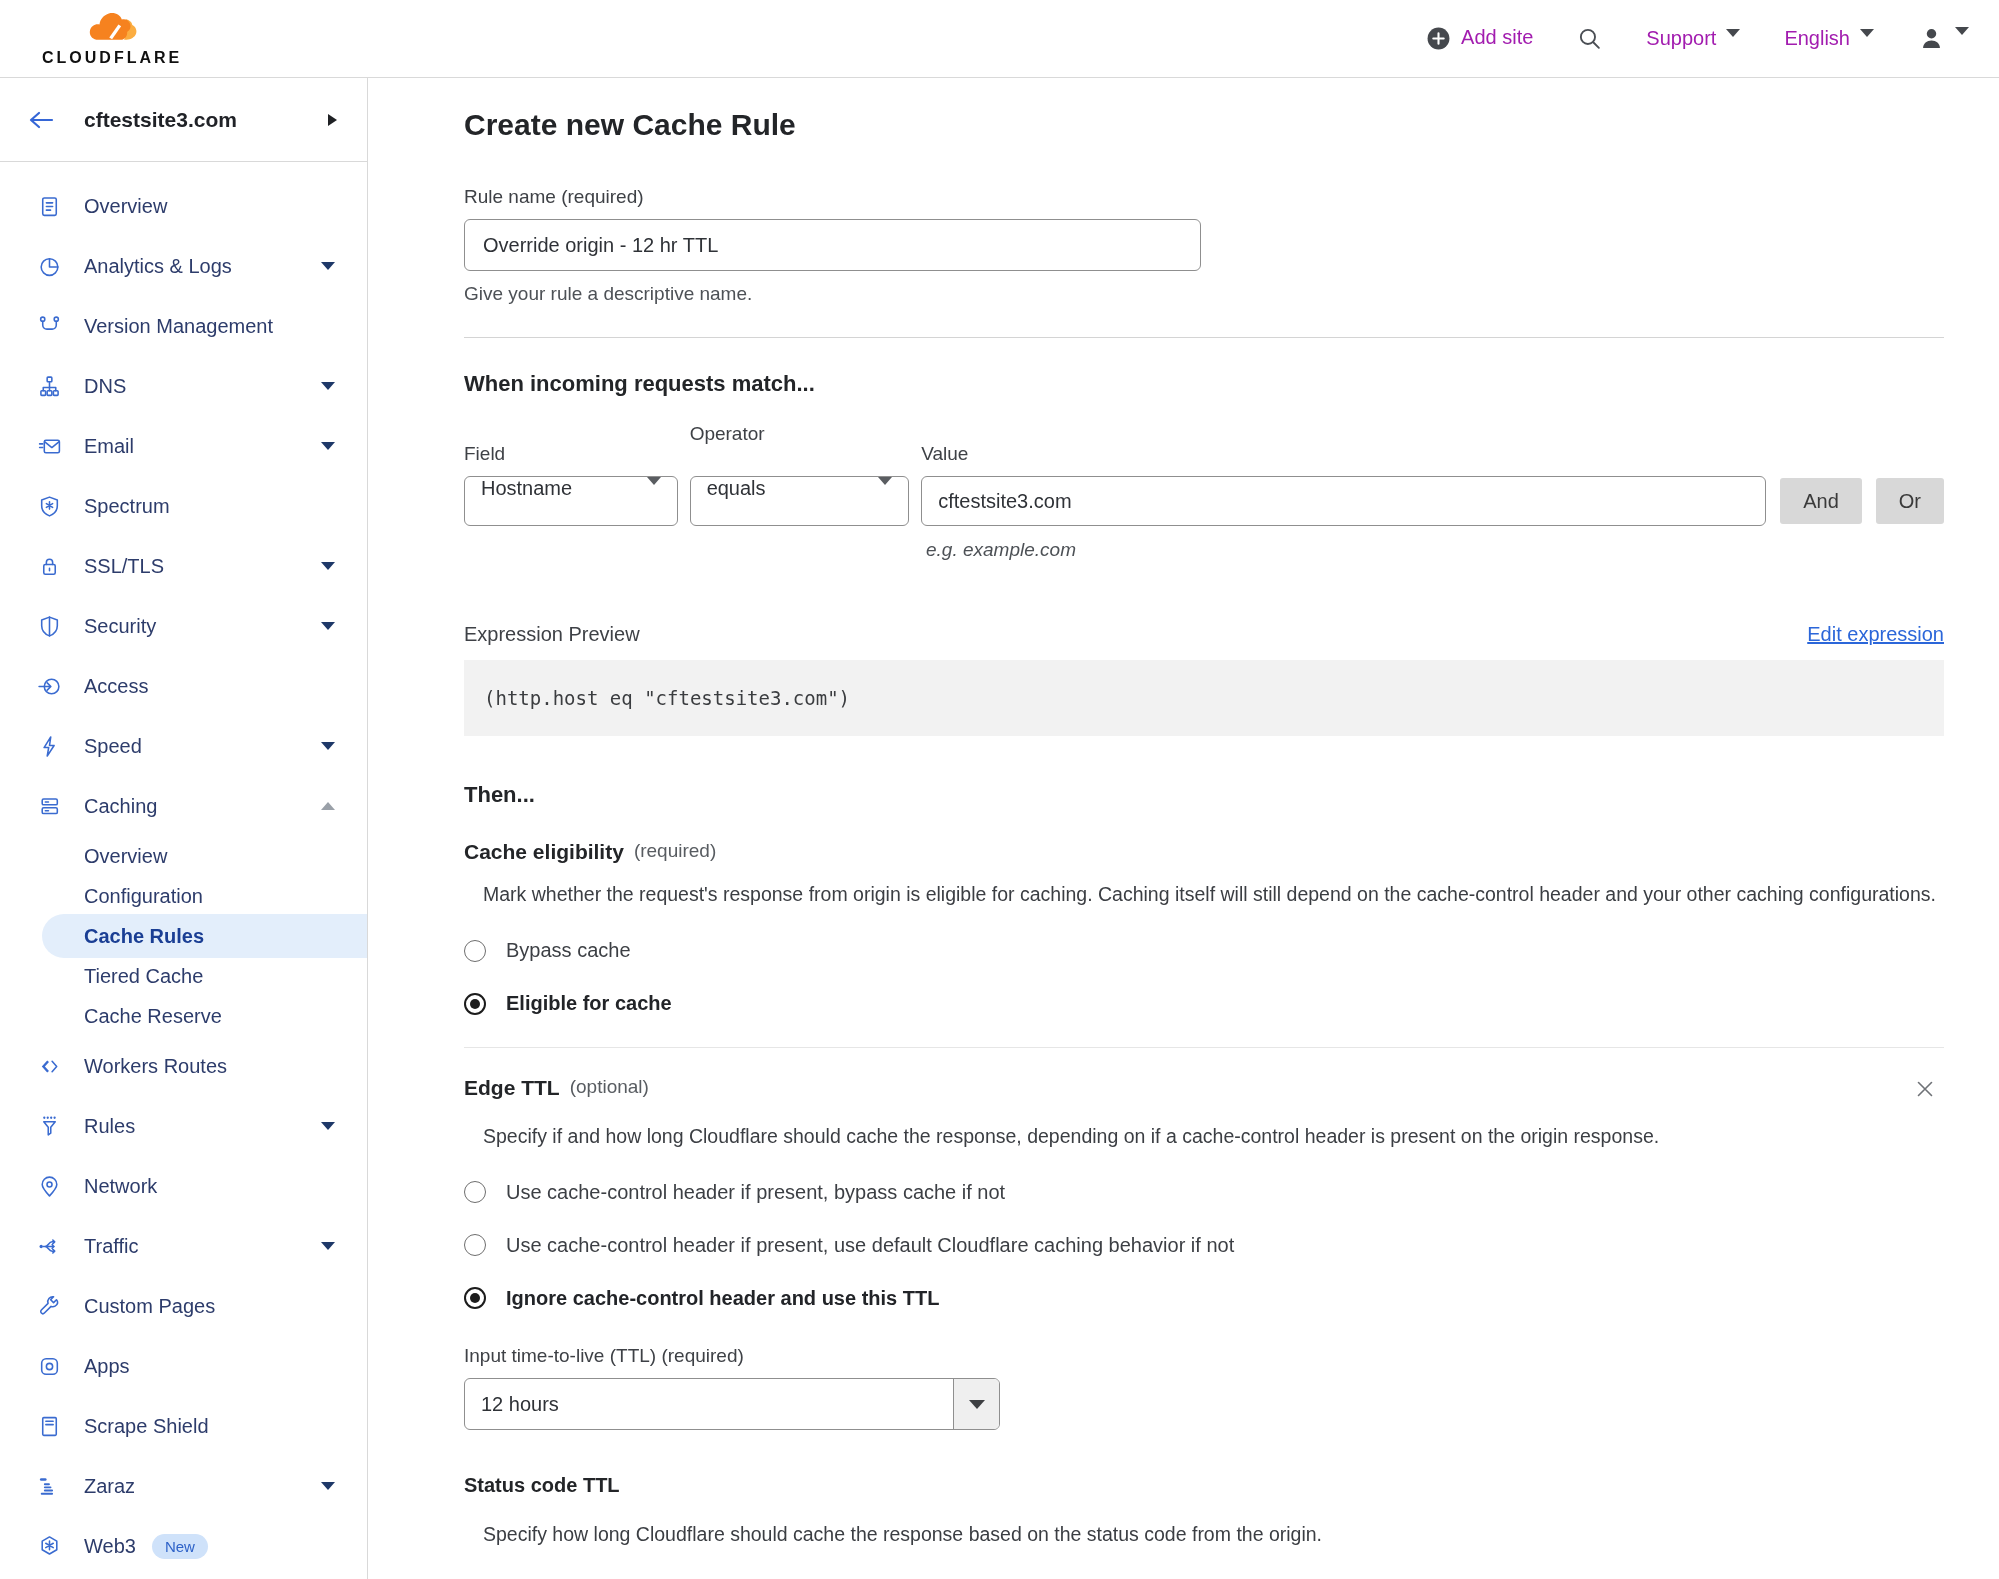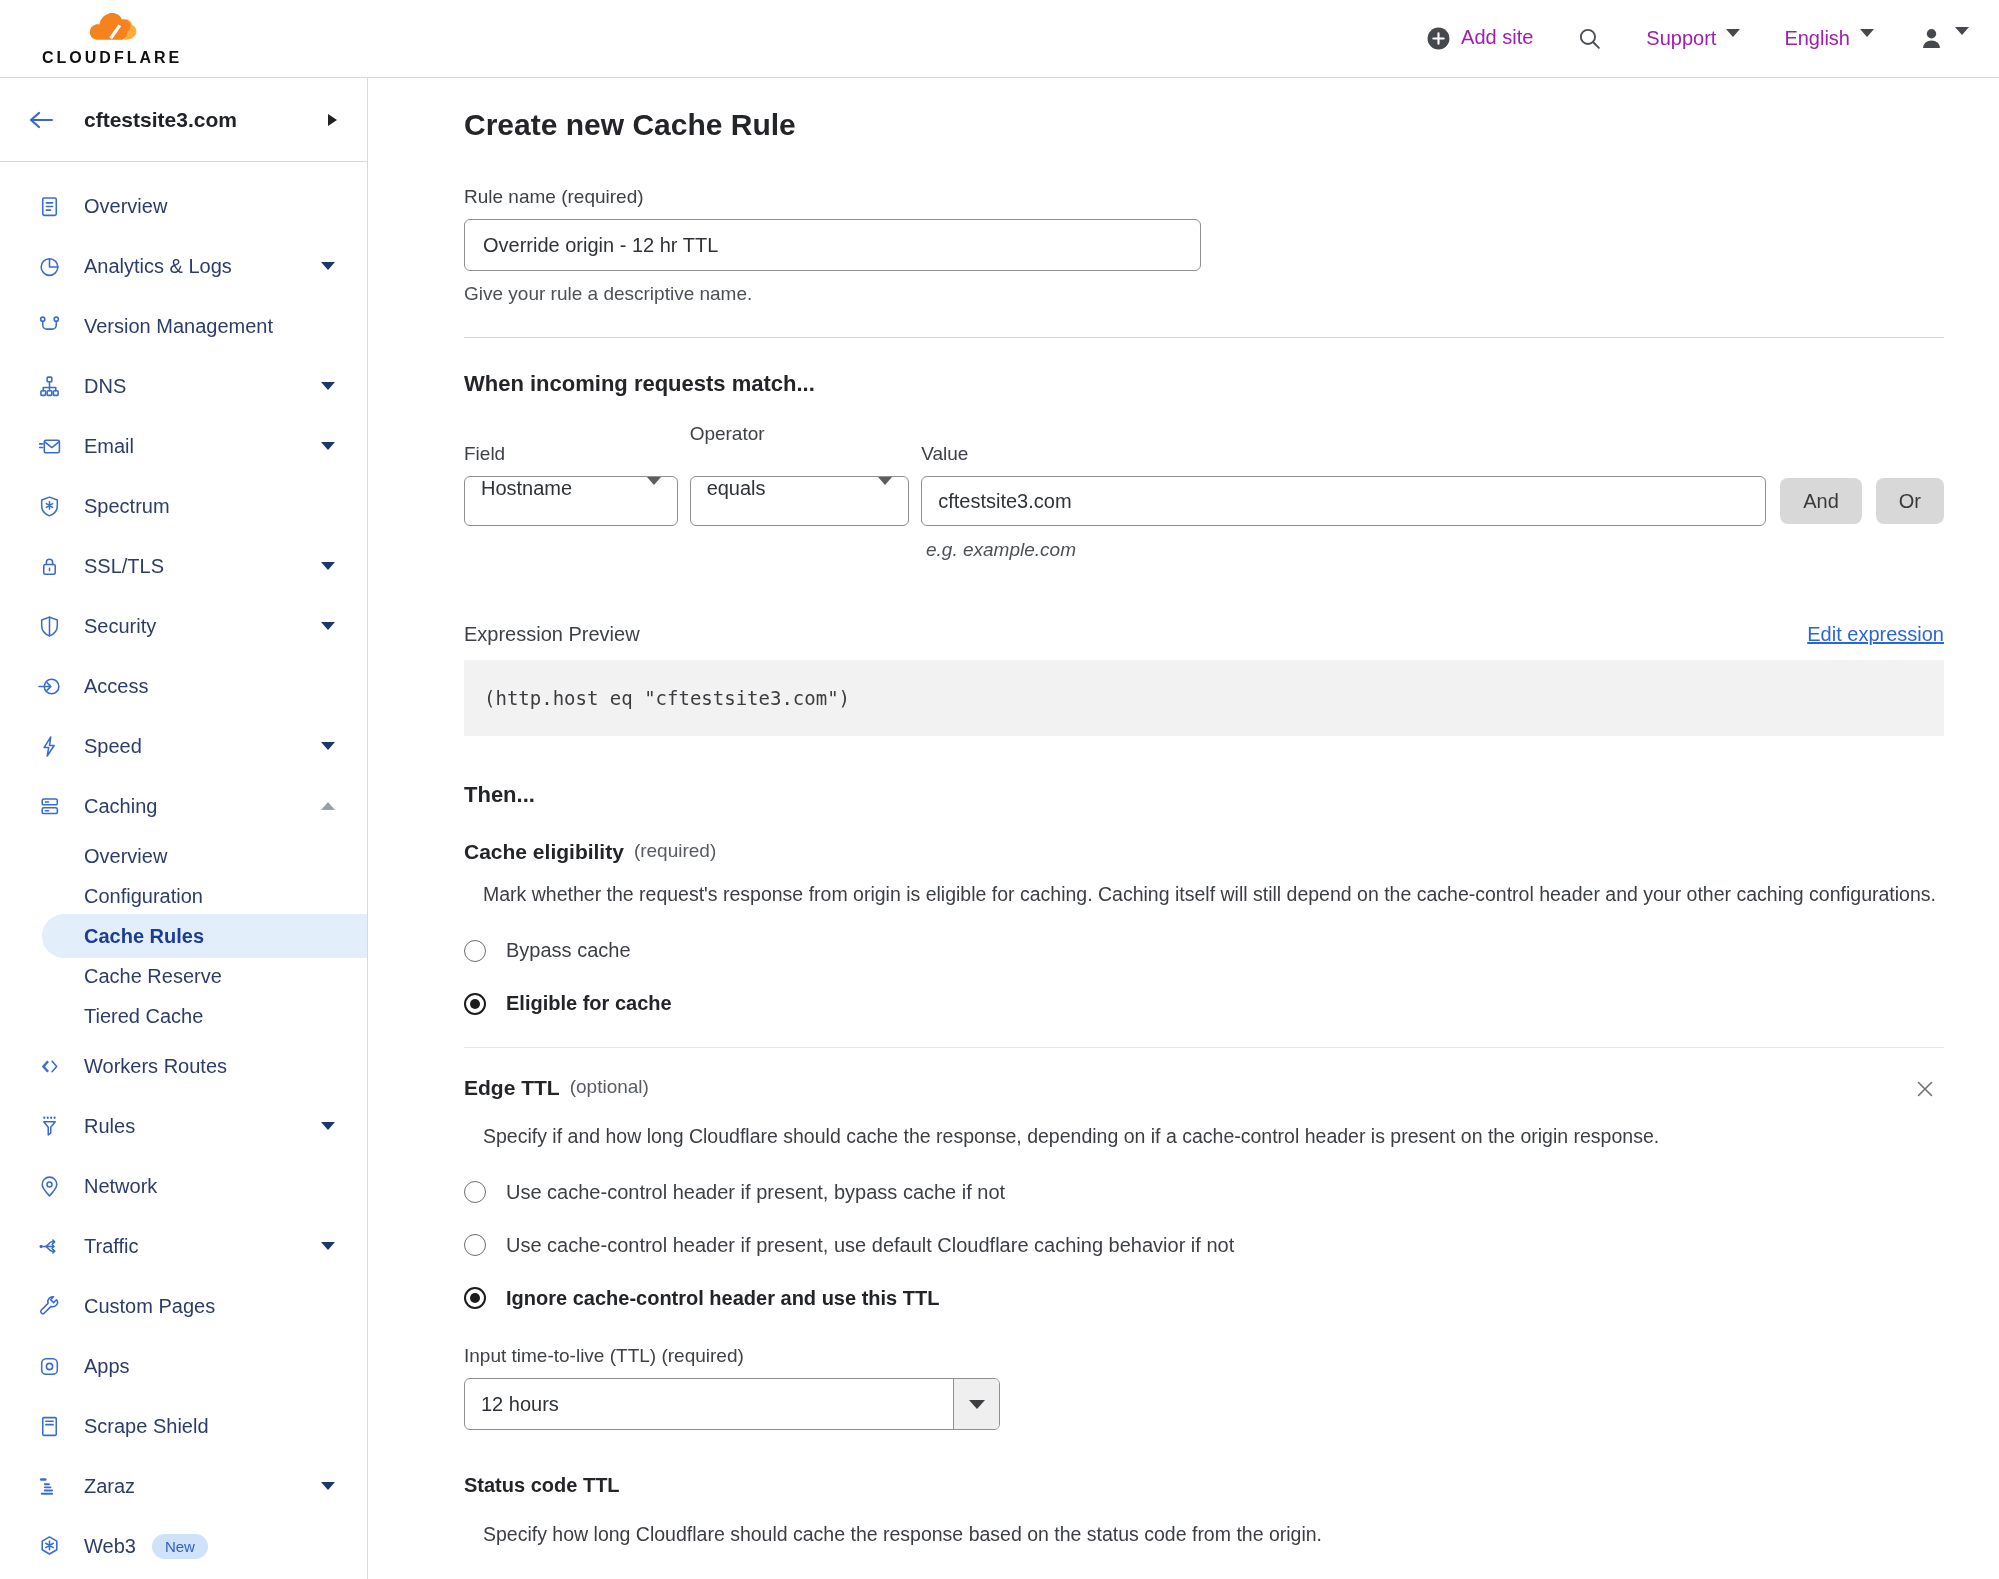--- a/index.html
+++ b/index.html
@@ -53,21 +53,21 @@
   .cond-row { display:flex; align-items:flex-end; margin-top:26px; }
   .cond-col { display:flex; flex-direction:column; margin-right:12px; }
   .cond-col .field-label { margin-bottom:11px; }
   .selbox { height:50px; border:1px solid #8f8f8f; border-radius:6px; background:#fff;
     display:flex; padding:0 16px; font-size:20px; color:#2f3237; cursor:pointer; }
   .selbox .sel-caret { margin-left:auto; width:0; height:0; border-left:7px solid transparent;
     border-right:7px solid transparent; border-top:8px solid #5a5d61; }
   .w-field { width:216px; } .w-op { width:222px;gap:20px; }
   .value-input { width:845px; height:50px; border:1px solid #8f8f8f; border-radius:6px;
     padding:0 16px; font-size:20px; color:#2f3237; font-family:"Liberation Sans",sans-serif; outline:none; }
-  .gbtn { height:46px; padding:0 23px; background:#d8d8d8; border:none; border-radius:8px;
+  .gbtn { height:46px; padding:0 23px; background:#d8d8d8; border:none; border-radius:3px;
     font-size:20px; color:#3a3a3a; margin-left:14px; margin-bottom:2px; cursor:pointer;
     font-family:"Liberation Sans",sans-serif; }
   .value-hint { margin-left:462px; margin-top:13px;font-style:italic; }
 
   .expr-head { display:flex; align-items:baseline; justify-content:space-between; margin-top:62px; }
   .expr-label { font-size:20px; color:#3e4146; }
   .link { font-size:20px; color:#2b66d9; text-decoration:underline; cursor:pointer; }
   .code-block { margin-top:14px; background:#f2f2f2; padding:27px 20px; font-size:19px;
     color:#3b3d40; font-family:"DejaVu Sans Mono","Liberation Mono",monospace; }
 
@@ -285,24 +285,24 @@
       <div class="sub-item">
         <span>Overview</span>
       </div>
       <div class="sub-item">
         <span>Configuration</span>
       </div>
       <div class="sub-item active">
         <span>Cache Rules</span>
       </div>
       <div class="sub-item">
+        <span>Tiered Cache</span>
+      </div>
+      <div class="sub-item">
         <span>Cache Reserve</span>
-      </div>
-      <div class="sub-item">
-        <span>Tiered Cache</span>
       </div>
 
       <div class="nav-item">
         <span class="nav-icon">
           <svg class="si" width="25" height="25" viewBox="0 0 24 24">
               <path fill="#3a6bd0" stroke="none" d="M9.8 6.2 4.6 12l5.2 5.8 1.7-1.5-3.9-4.3 3.9-4.3Z"></path>
               <path d="M14.5 7l4.4 5-4.4 5"></path>
             </svg>
         </span>
         <span class="nav-label">Workers Routes</span>

